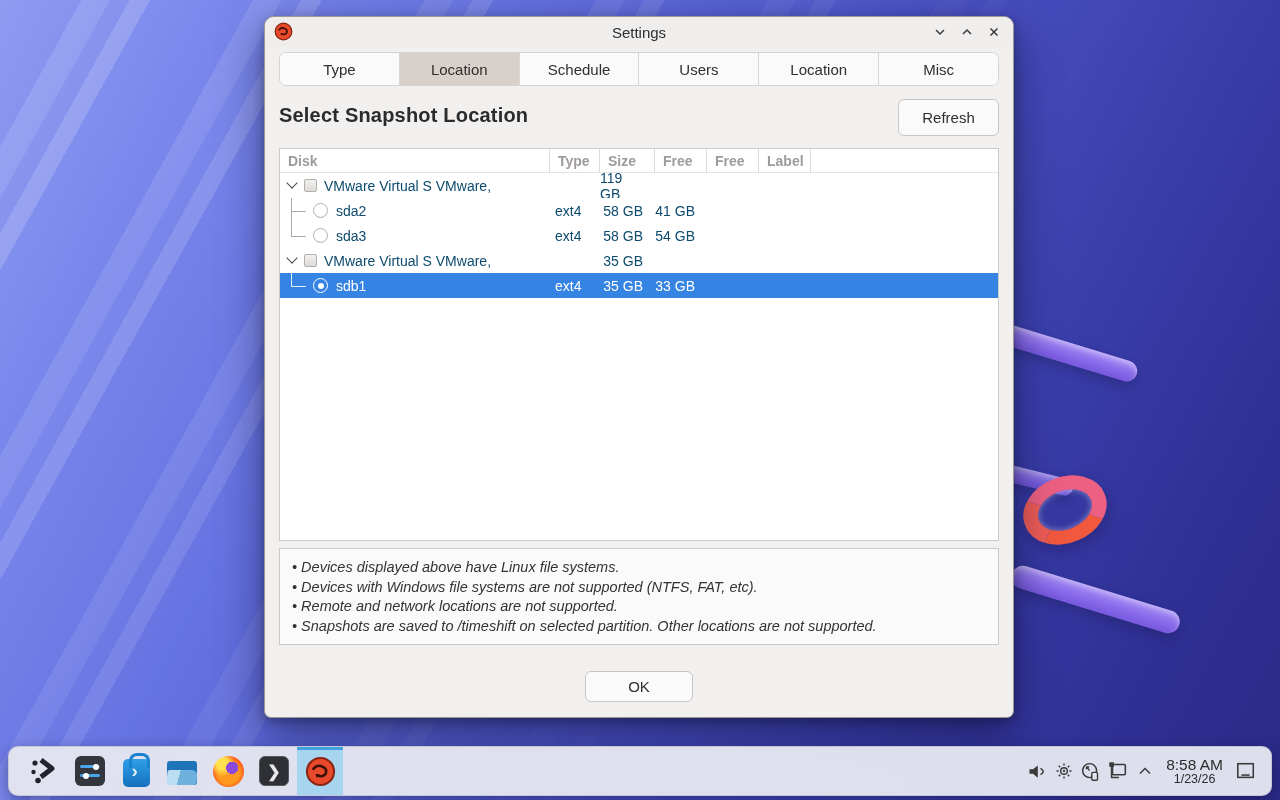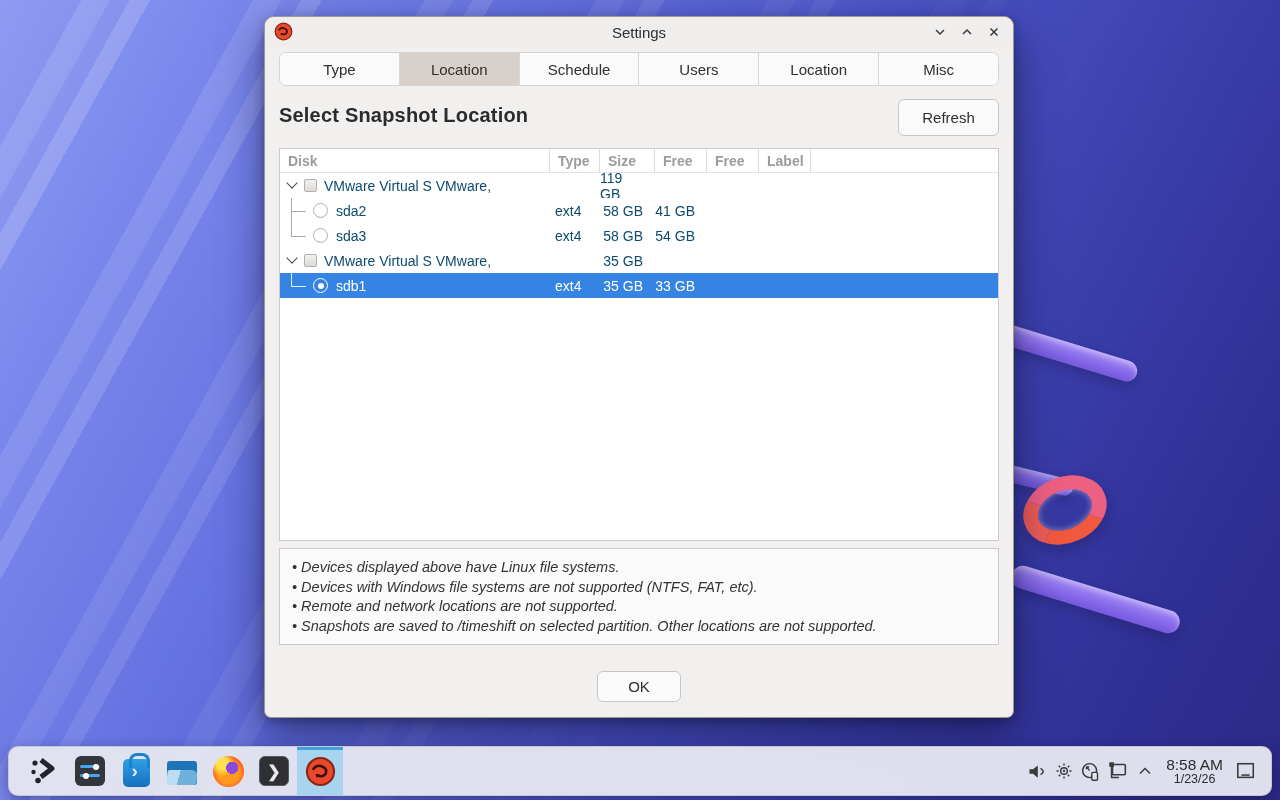--- a/index.html
+++ b/index.html
@@ -112,21 +112,21 @@
   .treeline.elbow::before { height:50%; }
   .treeline::after { content:""; position:absolute; left:0; top:50%; width:15px; height:1px; background:#a9a9a9; }
   .selected .treeline::before, .selected .treeline::after { background:rgba(255,255,255,.85); }
   .child-label { margin-left:0; }
 
   .notes-box {
     margin-top:7px; border:1px solid #ccc9c6; background:#fbfafa;
     padding:9px 12px 8px 12px; font-style:italic; font-size:14.5px; color:#333333;
   }
   .note-line { line-height:19.5px; }
-  .ok-btn { width:84px; height:31px; margin:26px auto 0 auto; }
+  .ok-btn { width:108px; height:31px; margin:26px auto 0 auto; }
 
   
   .panel {
     position:absolute; left:8px; right:8px; bottom:4px; height:50px;
     background:rgba(228,229,239,.97); border:1px solid rgba(180,182,200,.6);
     border-radius:10px; display:flex; align-items:center;
     box-shadow:0 4px 14px rgba(10,10,40,.35);
   }
   .apps { display:flex; align-items:center; height:100%; padding-left:12px; }
   .task { width:46px; height:100%; display:flex; align-items:center; justify-content:center; position:relative; }

